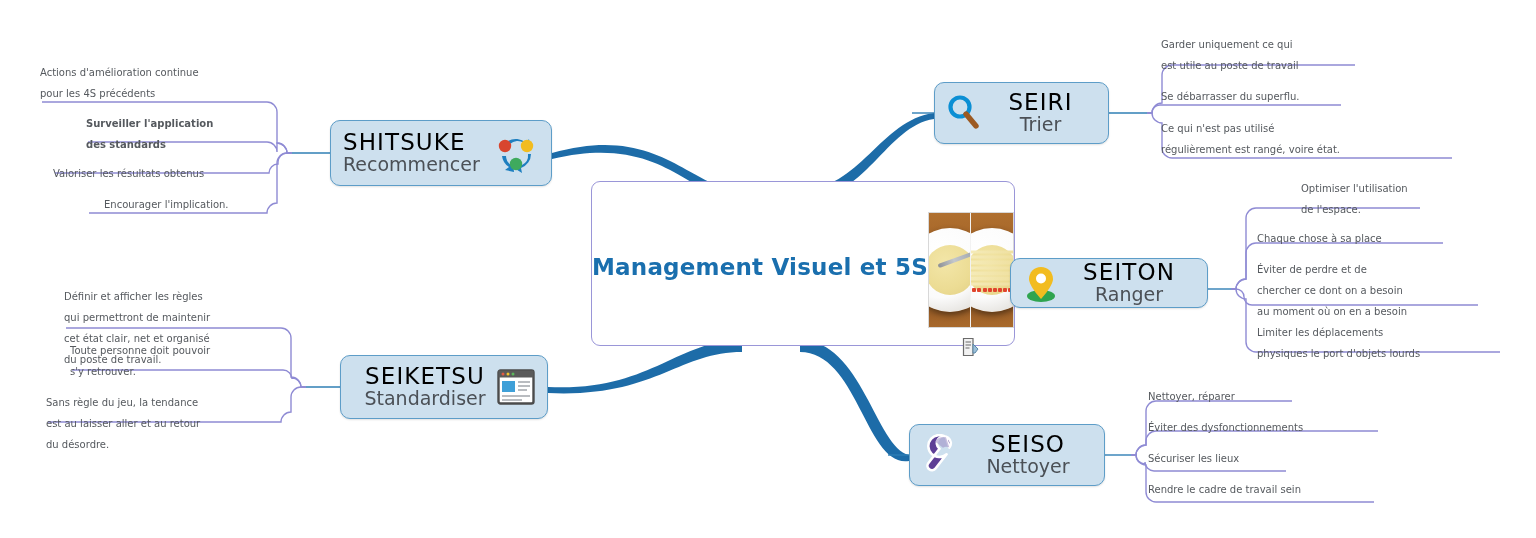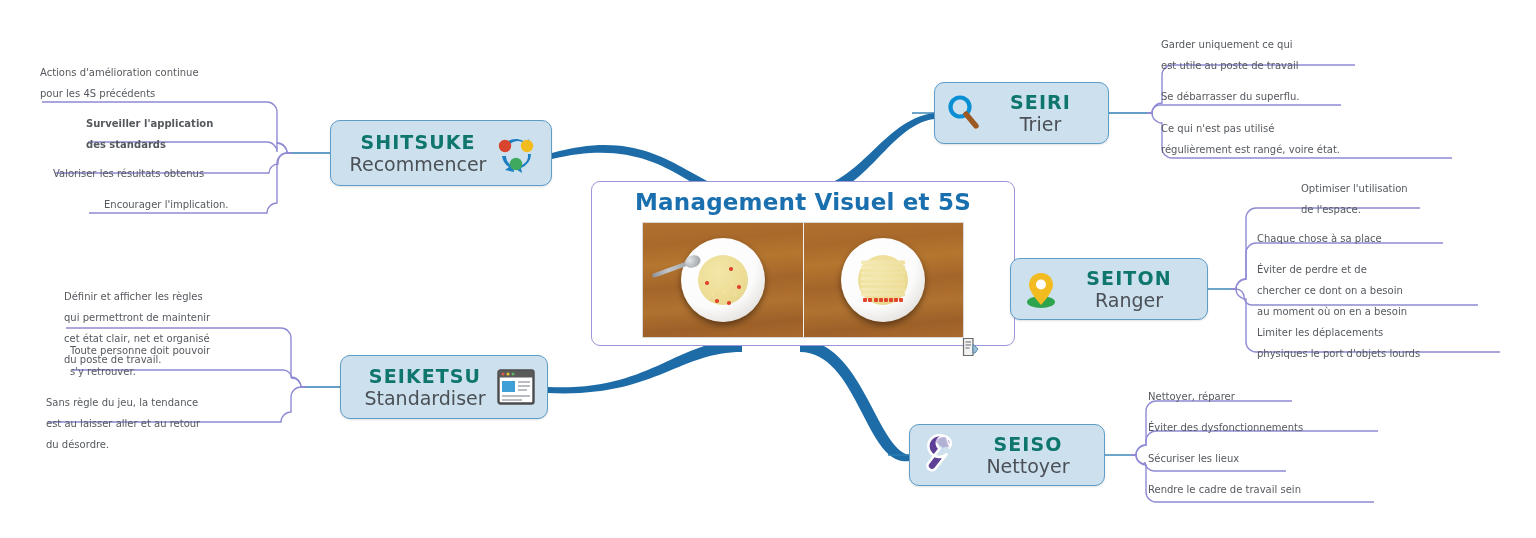--- a/index.html
+++ b/index.html
@@ -7,21 +7,21 @@
        font-family:"DejaVu Sans","Liberation Sans",sans-serif;}
 
   #canvas{position:absolute;left:0;top:0;width:1536px;height:538px;}
 
   svg.layer{position:absolute;left:0;top:0;width:1536px;height:538px;
             pointer-events:none;}
 
   
   .center-node{position:absolute;left:591px;top:181px;width:424px;height:165px;
                background:#ffffff;border:1.6px solid #9a96d8;border-radius:9px;
-               box-sizing:border-box;display:flex;flex-direction:column;
+               box-sizing:border-box;display:flex;flex-direction:row;
                align-items:center;padding-top:6px;}
   .center-title{font-size:23px;font-weight:bold;color:#1a6fae;
                 letter-spacing:.2px;line-height:28px;white-space:nowrap;}
   .plates{display:flex;margin-top:6px;width:322px;height:116px;
           border:1px solid #d8d8d8;box-sizing:border-box;}
   .plate{width:50%;height:100%;position:relative;overflow:hidden;
          background:linear-gradient(175deg,#b0702f 0%,#a9692b 18%,#b5762f 34%,
                     #a4652a 52%,#b07230 70%,#9d6028 86%,#a96a2c 100%);}
   .plate.right{border-left:1.5px solid #f2f2f2;}
   .plate .dish{position:absolute;left:50%;top:50%;transform:translate(-50%,-50%);
@@ -49,35 +49,35 @@
         width:40px;display:flex;justify-content:space-between;}
   .tomrow i{width:4px;height:4px;border-radius:1px;background:#e0442c;display:block;}
 
   .note-icon{position:absolute;left:962px;top:337px;width:18px;height:20px;}
 
   
   .snode{position:absolute;background:#cde0ee;border:1.5px solid #5d9dc8;
          border-radius:10px;box-sizing:border-box;display:flex;align-items:center;
          box-shadow:0 1px 2px rgba(0,0,0,.12);}
   .snode .labels{display:flex;flex-direction:column;justify-content:center;}
-  .snode .jp{font-size:19px;font-weight:bold;color:#0f766e;letter-spacing:1.1px;
+  .snode .jp{font-size:23px;font-weight:normal;color:#000000;letter-spacing:1.1px;
              line-height:22px;}
   .snode .fr{font-size:19px;color:#4b5056;line-height:23px;}
   .snode .ico{flex:0 0 auto;display:flex;align-items:center;justify-content:center;}
 
   
   #node-seiri{left:934px;top:82px;width:175px;height:62px;padding:0 10px;}
   #node-seiri .labels{align-items:center;flex:1;}
-  #node-seiton{left:1010px;top:258px;width:198px;height:62px;padding:0 10px;}
+  #node-seiton{left:1010px;top:258px;width:198px;height:50px;padding:0 10px;}
   #node-seiton .labels{align-items:center;flex:1;}
   #node-seiso{left:909px;top:424px;width:196px;height:62px;padding:0 10px;text-align:center;}
   #node-seiso .labels{align-items:center;flex:1;}
   
   #node-shitsuke{left:330px;top:120px;width:222px;height:66px;padding:0 12px;}
-  #node-shitsuke .labels{align-items:center;flex:1;}
+  #node-shitsuke .labels{align-items:flex-start;flex:1;}
   #node-seiketsu{left:340px;top:355px;width:208px;height:64px;padding:0 12px;}
   #node-seiketsu .labels{align-items:center;flex:1;}
 
   
   .leaf{position:absolute;font-size:10px;color:#55595e;line-height:21px;
         white-space:pre;}
   .leaf.right{text-align:left;}
   .leaf.left{text-align:left;}
 </style>
 </head>

